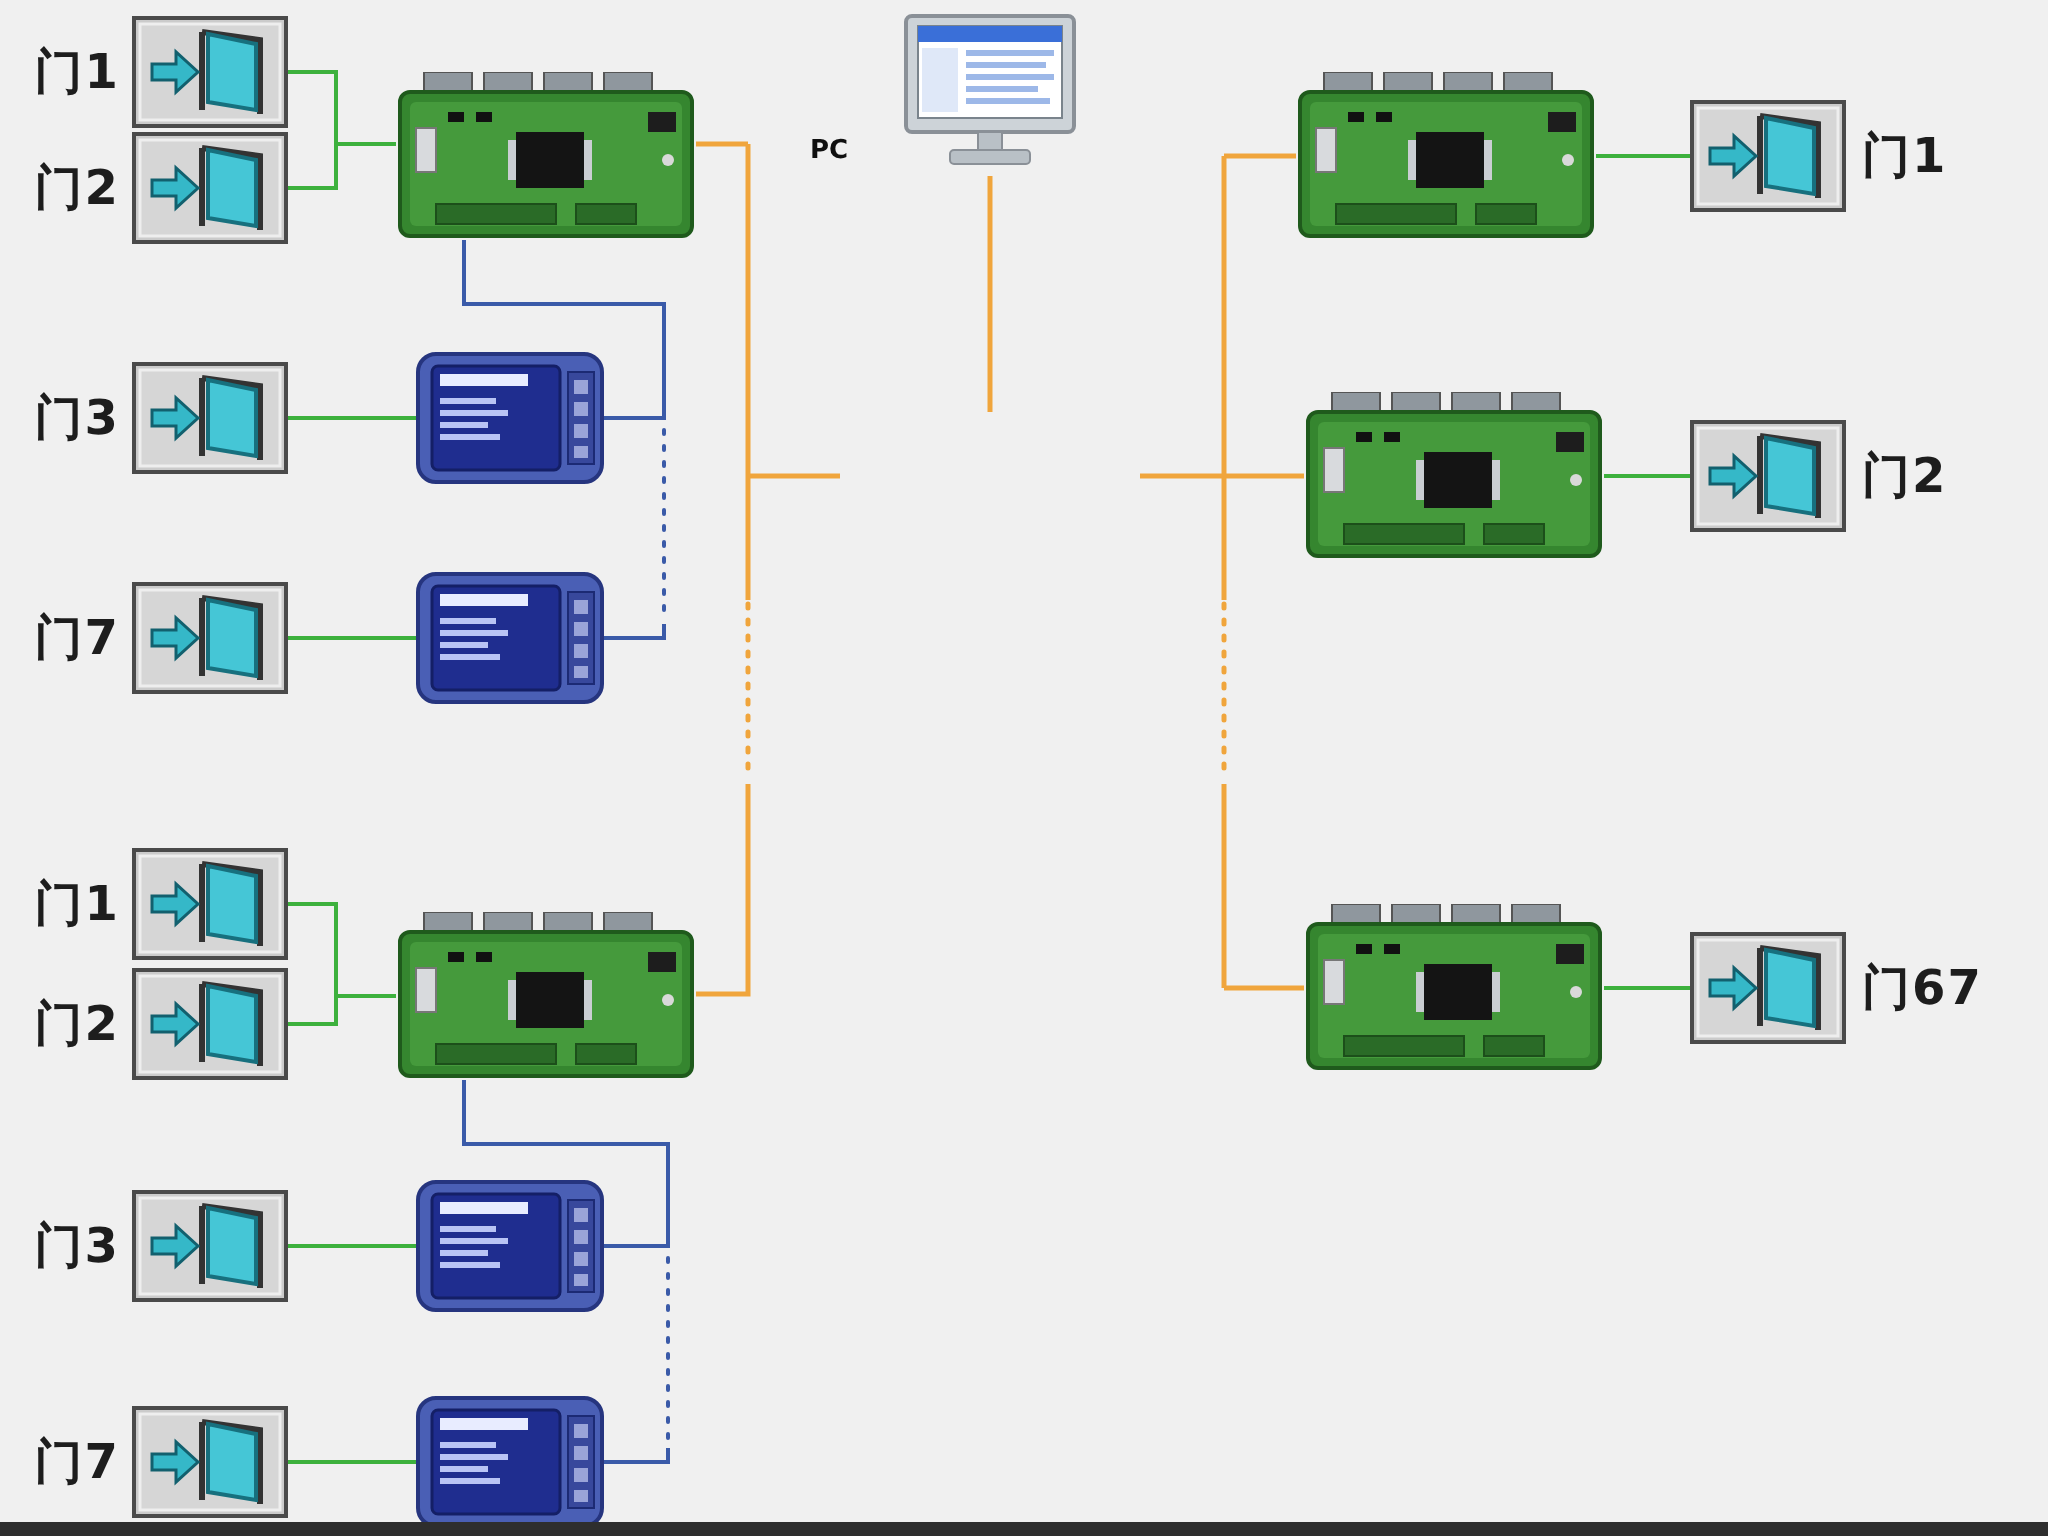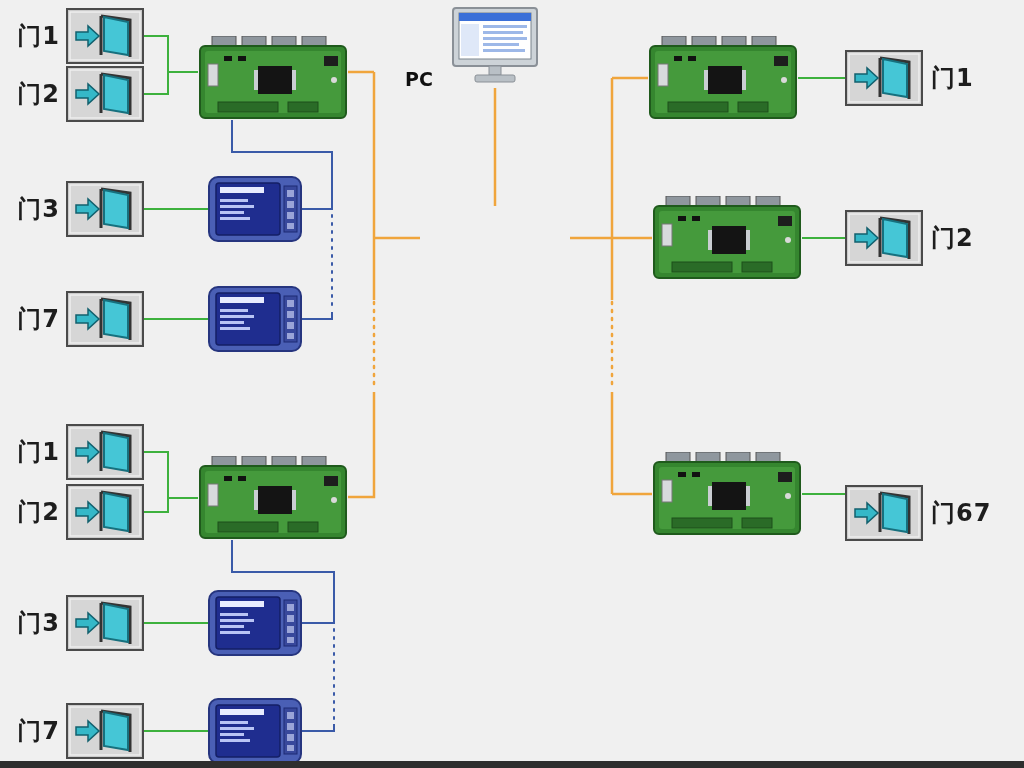--- a/index.html
+++ b/index.html
@@ -14,21 +14,21 @@
     font-weight:bold;font-size:24px;color:#1d1d1d;white-space:nowrap;letter-spacing:1px;text-align:center;
   }
   .label-left{right:calc(100% + 6px);}
   .label-right{left:calc(100% + 8px);}
   #wires{position:absolute;left:0;top:0;}
   .wire-green{stroke:#3db13d;stroke-width:2;fill:none;}
   .wire-blue{stroke:#3a5aa8;stroke-width:2;fill:none;}
   .wire-orange{stroke:#f0a53c;stroke-width:2.5;fill:none;}
   .dotted{stroke-dasharray:2 6;stroke-linecap:round;}
   .pc-label{
-    position:absolute;left:405px;top:68px;font-weight:bold;font-size:19px;color:#101010;
+    position:absolute;left:405px;top:68px;font-weight:bold;font-size:13px;color:#101010;
   }
   .cloud-text{font-weight:bold;font-size:17px;fill:#1a1a1a;}
   #bottom-edge{
     position:absolute;left:0;bottom:0;width:1024px;height:7px;background:#2e2e2e;
   }
 </style>
 </head>
 <body>
 
 <div id="stage" style="background: rgb(240, 240, 240);">
@@ -184,21 +184,21 @@
         <use href="#sym-door"></use>
       </svg>
     <span class="door-label label-right">门1</span>
   </div>
   <div class="node" style="left:845px;top:210px">
     <svg width="78" height="56">
         <use href="#sym-door"></use>
       </svg>
     <span class="door-label label-right">门2</span>
   </div>
-  <div class="node" style="left:845px;top:485px">
+  <div class="node" style="left:845px;top:466px">
     <svg width="78" height="56">
         <use href="#sym-door"></use>
       </svg>
     <span class="door-label label-right">门67</span>
   </div>
 
   <div class="node" style="left:198px;top:36px">
     <svg width="150" height="84">
         <use href="#sym-board"></use>
       </svg>

